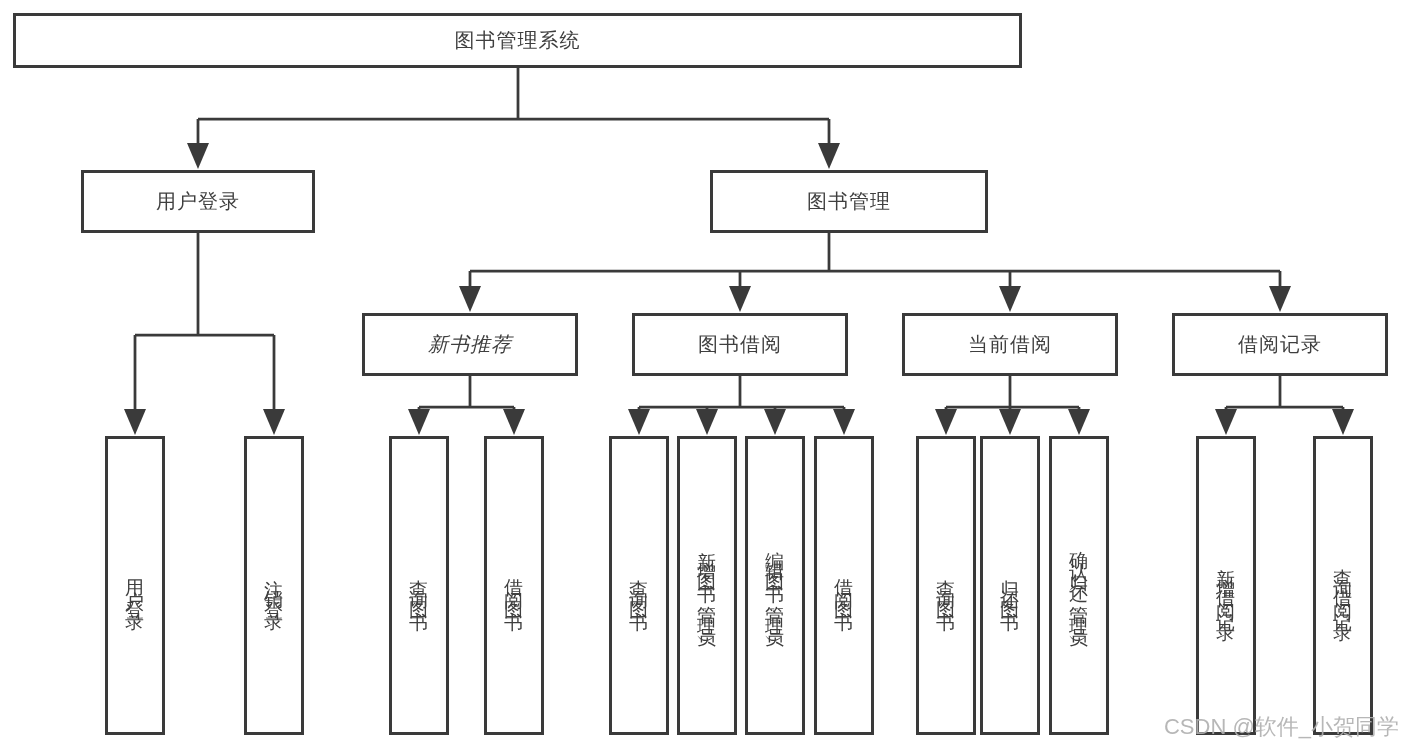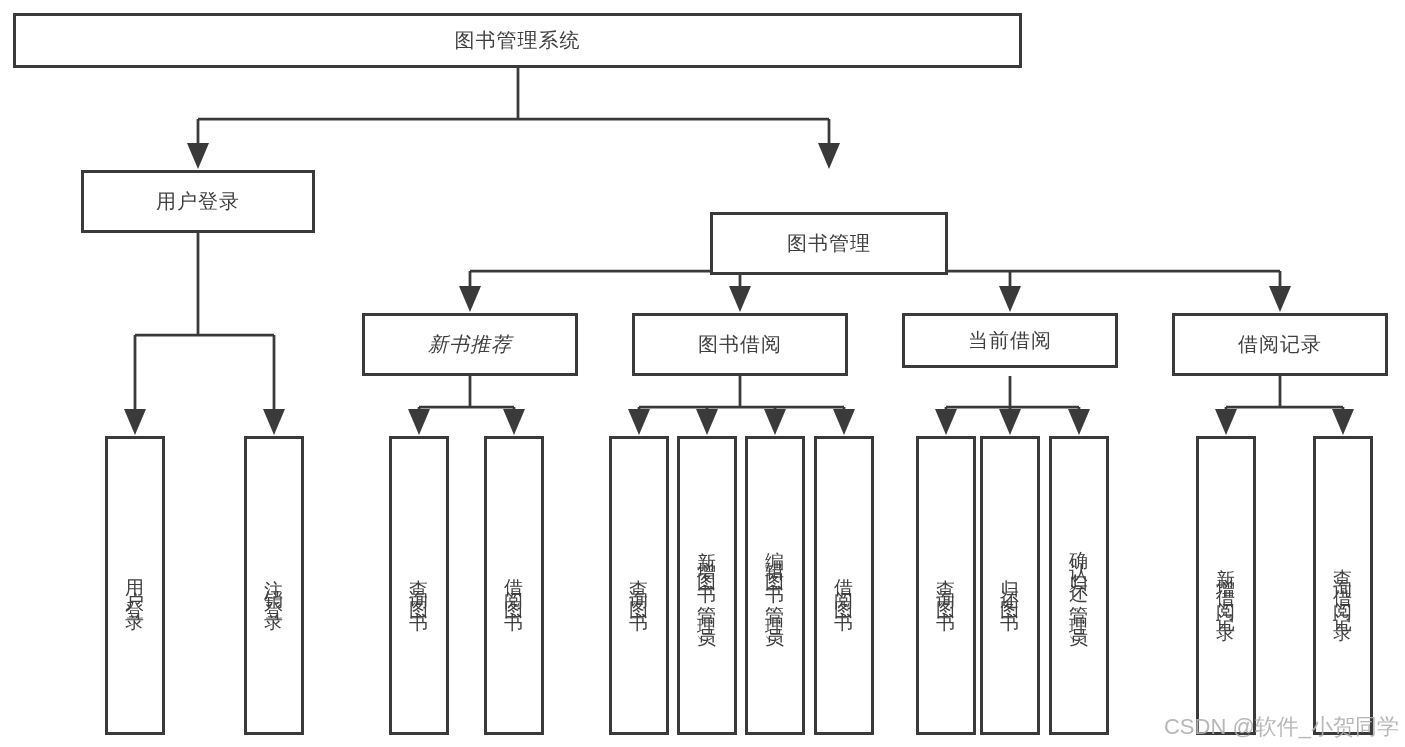--- a/index.html
+++ b/index.html
@@ -91,31 +91,31 @@
     </g>
   </svg>
 
   <div class="node node-h" style="left:13px;top:13px;width:1009px;height:55px;">
     <span>图书管理系统</span>
   </div>
 
   <div class="node node-h" style="left:81px;top:170px;width:234px;height:63px;">
     <span>用户登录</span>
   </div>
-  <div class="node node-h" style="left:710px;top:170px;width:238px;height:63px;margin-top:42px;">
+  <div class="node node-h" style="left:710px;top:170px;width:278px;height:63px;">
     <span>图书管理</span>
   </div>
 
   <div class="node node-h" style="left:362px;top:313px;width:216px;height:63px;font-style:italic;">
     <span>新书推荐</span>
   </div>
   <div class="node node-h" style="left:632px;top:313px;width:216px;height:63px;">
     <span>图书借阅</span>
   </div>
-  <div class="node node-h" style="left:902px;top:313px;width:216px;height:55px;">
+  <div class="node node-h" style="left:902px;top:313px;width:216px;height:63px;">
     <span>当前借阅</span>
   </div>
   <div class="node node-h" style="left:1172px;top:313px;width:216px;height:63px;align-items:center;">
     <span>借阅记录</span>
   </div>
 
   <div class="node node-v" style="left:105px;">
     <span>用户登录</span>
   </div>
   <div class="node node-v" style="left:244px;">

